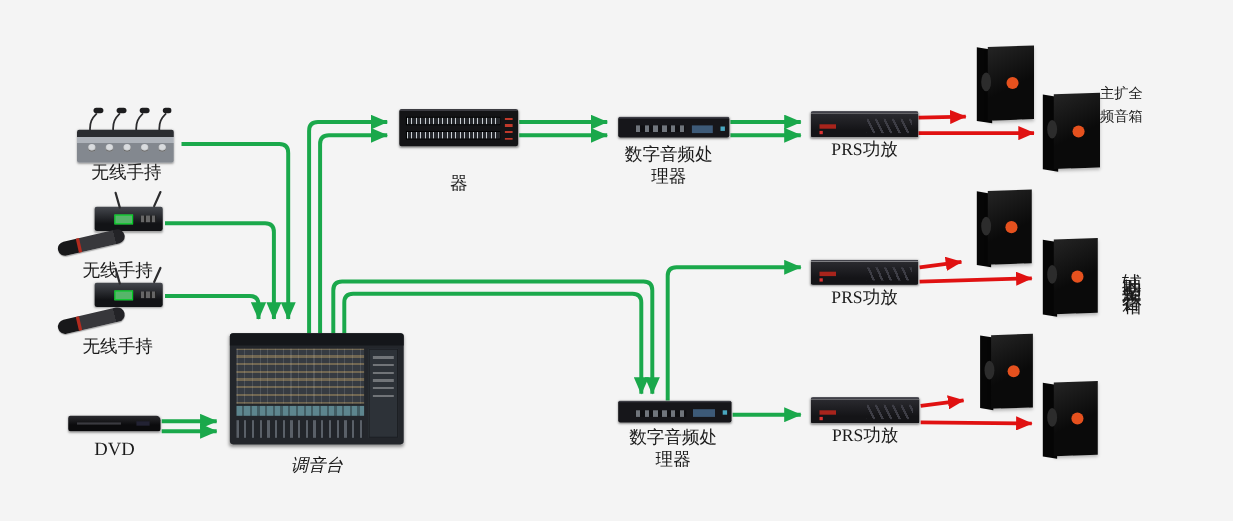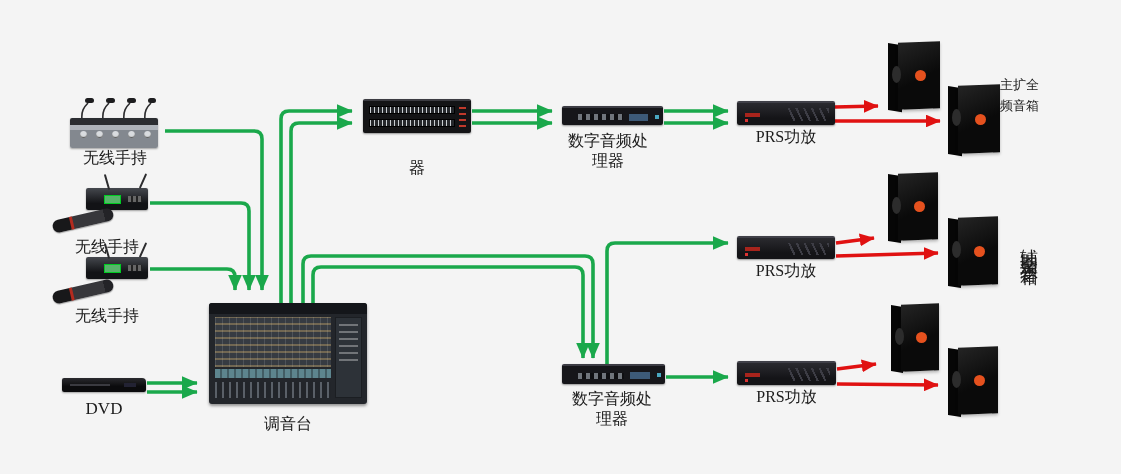--- a/index.html
+++ b/index.html
@@ -162,21 +162,21 @@
   <div class="dvd"></div>
   <div class="lbl" style="left:62px;top:399px;width:84px;font-size:17px;">DVD</div>
 
   <div class="mixer">
     <div class="mx-top"></div>
     <div class="mx-ch"></div>
     <div class="mx-teal"></div>
     <div class="mx-fad"></div>
     <div class="mx-mst"></div>
   </div>
-  <div class="lbl" style="left:232px;top:414px;width:112px;">调音台</div>
+  <div class="lbl" style="left:232px;top:414px;width:112px;font-style:italic;">调音台</div>
 
   <div class="eq">
     <div class="eq-row" style="top:5px;"></div>
     <div class="eq-row" style="top:18px;"></div>
     <div class="eq-dots"></div>
   </div>
   <div class="lbl2" style="left:352px;top:158px;width:130px;">器</div>
 
   <div class="proc" style="left:562px;top:106px;width:101px;height:19px;">
     <span class="ports"></span>

